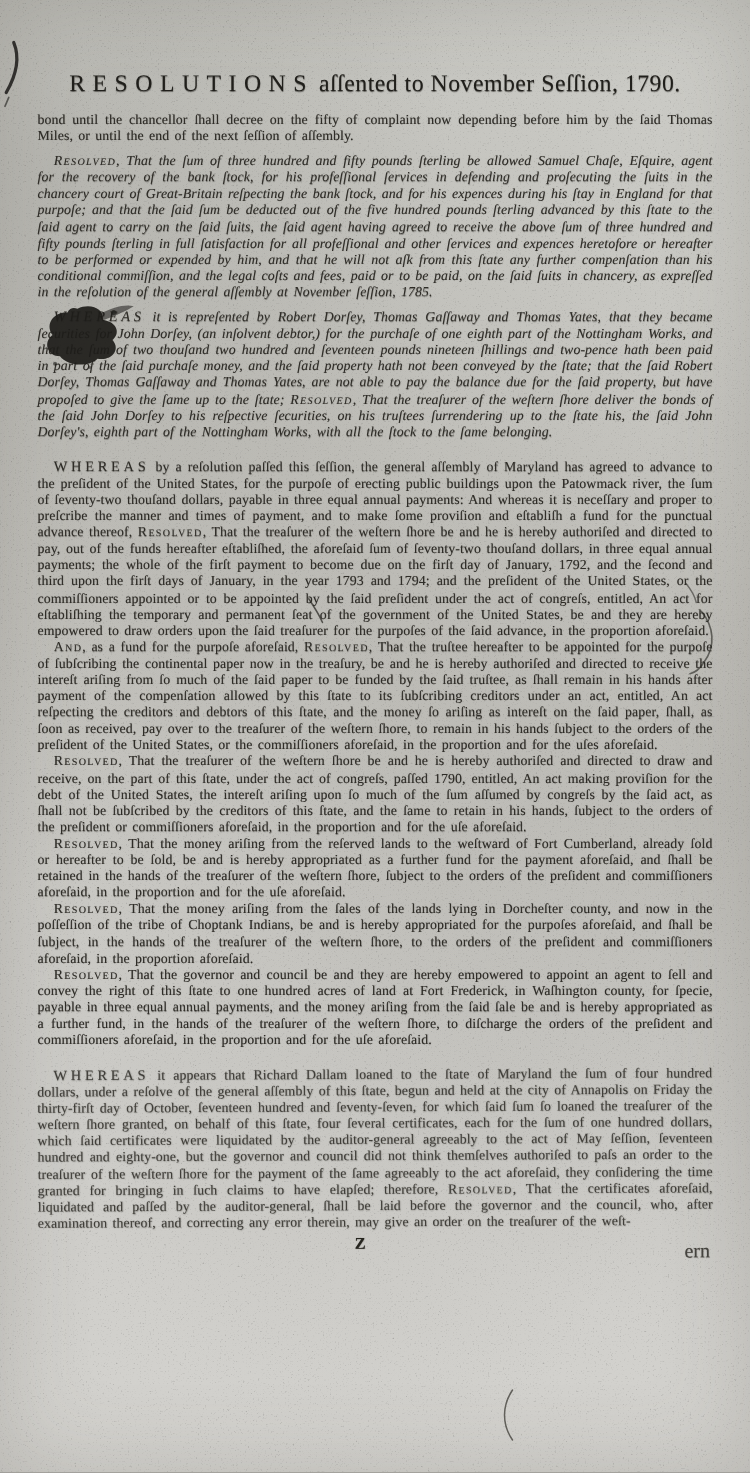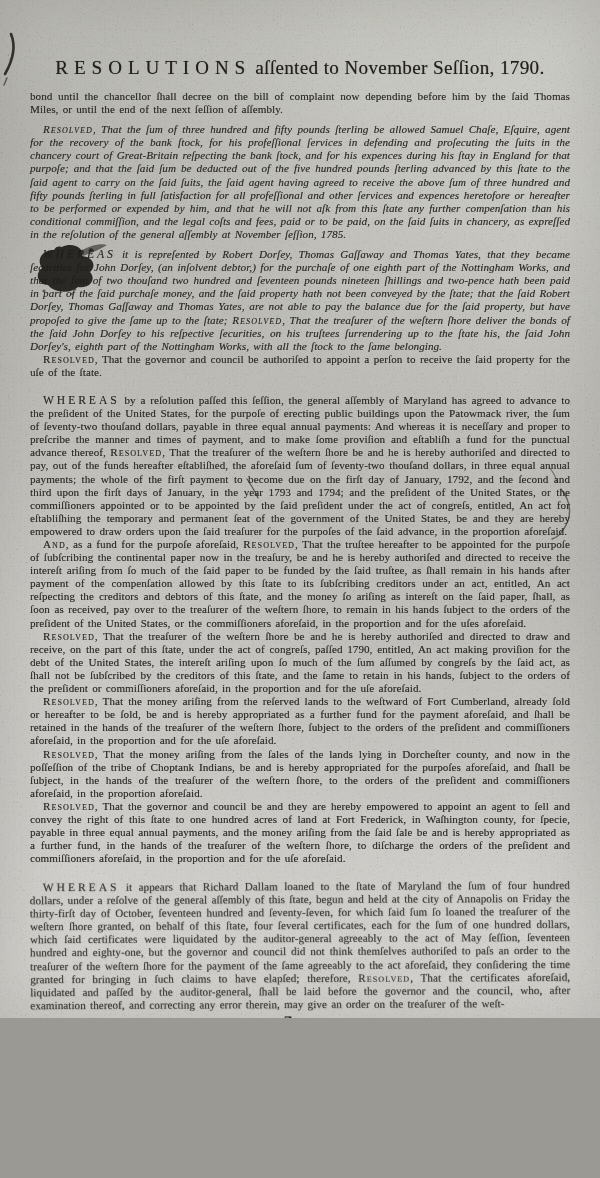--- a/index.html
+++ b/index.html
@@ -1,18 +1,18 @@
 <!DOCTYPE html>
 <html style="--paper: #cbcac5; --ink: #2e2c27; --titleInk: #201f1b;"><head>
 <meta charset="utf-8">
 <style>
   html,body{margin:0;padding:0;background:#9a9994;}
   .page{
     position:relative;
-    width:600px;height:1018px;
+    width:600px;height:1178px;
     margin:0 auto;
     background:
       radial-gradient(ellipse at 50% 40%, rgba(118,115,106,0.14), rgba(118,115,106,0) 72%),
       radial-gradient(ellipse at 8% 12%, rgba(90,88,80,0.18), rgba(90,88,80,0) 40%),
       radial-gradient(ellipse at 96% 55%, rgba(100,98,90,0.12), rgba(100,98,90,0) 45%),
       linear-gradient(180deg, #ccccc7 0%, #c9c8c3 40%, #cdccc8 78%, #d4d3cf 100%);
     box-shadow: inset 0 0 70px rgba(80,78,70,0.22);
     overflow:hidden;
     font-family:"Liberation Serif","DejaVu Serif",serif;
     color:var(--ink,#2e2c27);
@@ -72,24 +72,23 @@
     <rect width="600" height="1178" filter="url(#grain-f)"></rect>
   </svg>
 
   <div class="content">
 
     <header class="doc-title">
       <span class="title-caps">RESOLUTIONS</span><span class="title-rest">aſſented to November Seſſion, 1790.</span>
     </header>
 
     <div class="body-text">
-        <p class="para gap-none noindent"><span class="normal">bond until the chancellor ſhall decree on the bill of complaint now depending before him by the ſaid Thomas Miles, or until the end of the next ſeſſion of aſſembly.</span></p>
+        <p class="para gap-none noindent"><span class="normal">bond until the chancellor ſhall decree on the fifty of complaint now depending before him by the ſaid Thomas Miles, or until the end of the next ſeſſion of aſſembly.</span></p>
         <p class="para gap-small"><span class="smallcaps">Resolved</span><span class="normal">, That the ſum of three hundred and fifty pounds ſterling be allowed Samuel Chaſe, Eſquire, agent for the recovery of the bank ſtock, for his profeſſional ſervices in defending and proſecuting the ſuits in the chancery court of Great-Britain reſpecting the bank ſtock, and for his expences during his ſtay in England for that purpoſe; and that the ſaid ſum be deducted out of the five hundred pounds ſterling advanced by this ſtate to the ſaid agent to carry on the ſaid ſuits, the ſaid agent having agreed to receive the above ſum of three hundred and fifty pounds ſterling in full ſatisfaction for all profeſſional and other ſervices and expences heretofore or hereafter to be performed or expended by him, and that he will not aſk from this ſtate any further compenſation than his conditional commiſſion, and the legal coſts and fees, paid or to be paid, on the ſaid ſuits in chancery, as expreſſed in the reſolution of the general aſſembly at November ſeſſion, 1785.</span></p>
         <p class="para gap-small"><span class="spacedcaps">WHEREAS</span><span class="normal"> it is repreſented by Robert Dorſey, Thomas Gaſſaway and Thomas Yates, that they became ſecurities for John Dorſey, (an inſolvent debtor,) for the purchaſe of one eighth part of the Nottingham Works, and that the ſum of two thouſand two hundred and ſeventeen pounds nineteen ſhillings and two-pence hath been paid in part of the ſaid purchaſe money, and the ſaid property hath not been conveyed by the ſtate; that the ſaid Robert Dorſey, Thomas Gaſſaway and Thomas Yates, are not able to pay the balance due for the ſaid property, but have propoſed to give the ſame up to the ſtate; </span><span class="smallcaps">Resolved</span><span class="normal">, That the treaſurer of the weſtern ſhore deliver the bonds of the ſaid John Dorſey to his reſpective ſecurities, on his truſtees ſurrendering up to the ſtate his, the ſaid John Dorſey's, eighth part of the Nottingham Works, with all the ſtock to the ſame belonging.</span></p>
-        <p class="para gap-none"><span class="smallcaps">Resolved</span><span class="normal">, That the governor and council be authoriſed to appoint a perſon to receive the ſaid property for the uſe of the ſtate.</span></p>
         <p class="para gap-large"><span class="spacedcaps">WHEREAS</span><span class="normal"> by a reſolution paſſed this ſeſſion, the general aſſembly of Maryland has agreed to advance to the preſident of the United States, for the purpoſe of erecting public buildings upon the Patowmack river, the ſum of ſeventy-two thouſand dollars, payable in three equal annual payments: And whereas it is neceſſary and proper to preſcribe the manner and times of payment, and to make ſome proviſion and eſtabliſh a fund for the punctual advance thereof, </span><span class="smallcaps">Resolved</span><span class="normal">, That the treaſurer of the weſtern ſhore be and he is hereby authoriſed and directed to pay, out of the funds hereafter eſtabliſhed, the aforeſaid ſum of ſeventy-two thouſand dollars, in three equal annual payments; the whole of the firſt payment to become due on the firſt day of January, 1792, and the ſecond and third upon the firſt days of January, in the year 1793 and 1794; and the preſident of the United States, or the commiſſioners appointed or to be appointed by the ſaid preſident under the act of congreſs, entitled, An act for eſtabliſhing the temporary and permanent ſeat of the government of the United States, be and they are hereby empowered to draw orders upon the ſaid treaſurer for the purpoſes of the ſaid advance, in the proportion aforeſaid.</span></p>
         <p class="para gap-none"><span class="smallcaps">And</span><span class="normal">, as a fund for the purpoſe aforeſaid, </span><span class="smallcaps">Resolved</span><span class="normal">, That the truſtee hereafter to be appointed for the purpoſe of ſubſcribing the continental paper now in the treaſury, be and he is hereby authoriſed and directed to receive the intereſt ariſing from ſo much of the ſaid paper to be funded by the ſaid truſtee, as ſhall remain in his hands after payment of the compenſation allowed by this ſtate to its ſubſcribing creditors under an act, entitled, An act reſpecting the creditors and debtors of this ſtate, and the money ſo ariſing as intereſt on the ſaid paper, ſhall, as ſoon as received, pay over to the treaſurer of the weſtern ſhore, to remain in his hands ſubject to the orders of the preſident of the United States, or the commiſſioners aforeſaid, in the proportion and for the uſes aforeſaid.</span></p>
         <p class="para gap-none"><span class="smallcaps">Resolved</span><span class="normal">, That the treaſurer of the weſtern ſhore be and he is hereby authoriſed and directed to draw and receive, on the part of this ſtate, under the act of congreſs, paſſed 1790, entitled, An act making proviſion for the debt of the United States, the intereſt ariſing upon ſo much of the ſum aſſumed by congreſs by the ſaid act, as ſhall not be ſubſcribed by the creditors of this ſtate, and the ſame to retain in his hands, ſubject to the orders of the preſident or commiſſioners aforeſaid, in the proportion and for the uſe aforeſaid.</span></p>
         <p class="para gap-none"><span class="smallcaps">Resolved</span><span class="normal">, That the money ariſing from the reſerved lands to the weſtward of Fort Cumberland, already ſold or hereafter to be ſold, be and is hereby appropriated as a further fund for the payment aforeſaid, and ſhall be retained in the hands of the treaſurer of the weſtern ſhore, ſubject to the orders of the preſident and commiſſioners aforeſaid, in the proportion and for the uſe aforeſaid.</span></p>
         <p class="para gap-none"><span class="smallcaps">Resolved</span><span class="normal">, That the money ariſing from the ſales of the lands lying in Dorcheſter county, and now in the poſſeſſion of the tribe of Choptank Indians, be and is hereby appropriated for the purpoſes aforeſaid, and ſhall be ſubject, in the hands of the treaſurer of the weſtern ſhore, to the orders of the preſident and commiſſioners aforeſaid, in the proportion aforeſaid.</span></p>
         <p class="para gap-none"><span class="smallcaps">Resolved</span><span class="normal">, That the governor and council be and they are hereby empowered to appoint an agent to ſell and convey the right of this ſtate to one hundred acres of land at Fort Frederick, in Waſhington county, for ſpecie, payable in three equal annual payments, and the money ariſing from the ſaid ſale be and is hereby appropriated as a further fund, in the hands of the treaſurer of the weſtern ſhore, to diſcharge the orders of the preſident and commiſſioners aforeſaid, in the proportion and for the uſe aforeſaid.</span></p>
         <p class="para gap-large faded"><span class="spacedcaps">WHEREAS</span><span class="normal"> it appears that Richard Dallam loaned to the ſtate of Maryland the ſum of four hundred dollars, under a reſolve of the general aſſembly of this ſtate, begun and held at the city of Annapolis on Friday the thirty-firſt day of October, ſeventeen hundred and ſeventy-ſeven, for which ſaid ſum ſo loaned the treaſurer of the weſtern ſhore granted, on behalf of this ſtate, four ſeveral certificates, each for the ſum of one hundred dollars, which ſaid certificates were liquidated by the auditor-general agreeably to the act of May ſeſſion, ſeventeen hundred and eighty-one, but the governor and council did not think themſelves authoriſed to paſs an order to the treaſurer of the weſtern ſhore for the payment of the ſame agreeably to the act aforeſaid, they conſidering the time granted for bringing in ſuch claims to have elapſed; therefore, </span><span class="smallcaps">Resolved</span><span class="normal">, That the certificates aforeſaid, liquidated and paſſed by the auditor-general, ſhall be laid before the governor and the council, who, after examination thereof, and correcting any error therein, may give an order on the treaſurer of the weſt-</span></p>
       </div>
 
     <div class="sig-row">

